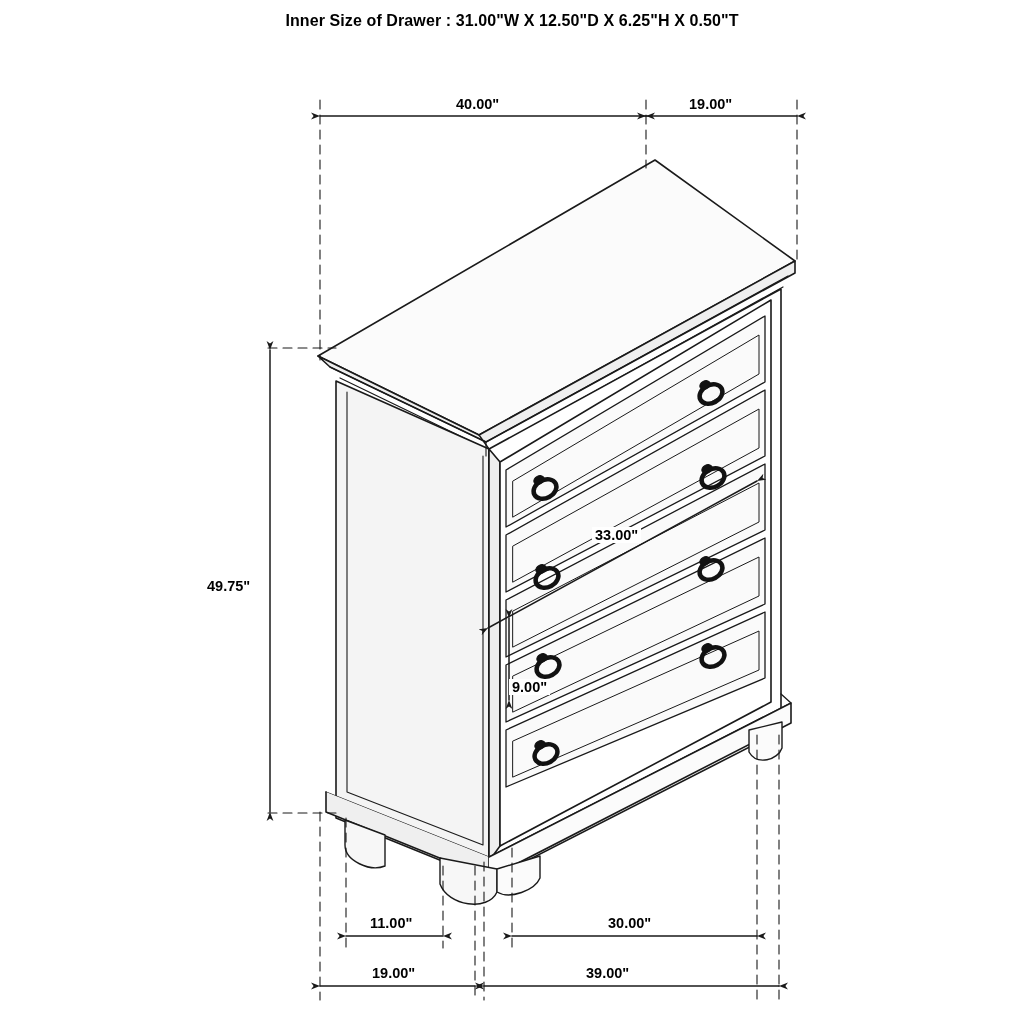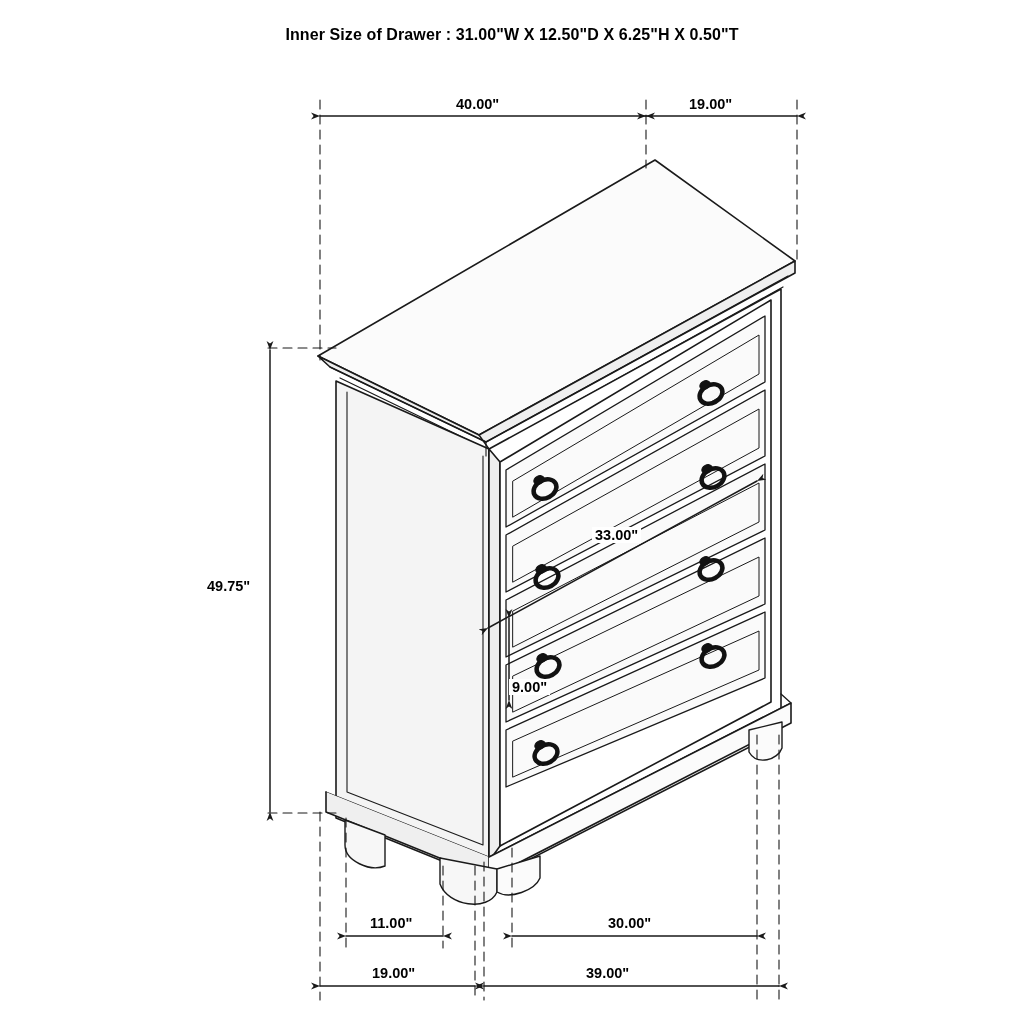--- a/index.html
+++ b/index.html
@@ -17,21 +17,21 @@
   }
   #stage {
     position: absolute;
     left: 0; top: 0;
     width: 1024px;
     height: 1024px;
   }
   .title {
     position: absolute;
     left: 0;
-    top: 26px;
+    top: 12px;
     width: 1024px;
     text-align: center;
     font-size: 16px;
     font-weight: bold;
     letter-spacing: 0.1px;
   }
   svg.drawing {
     position: absolute;
     left: 0;
     top: 0;

